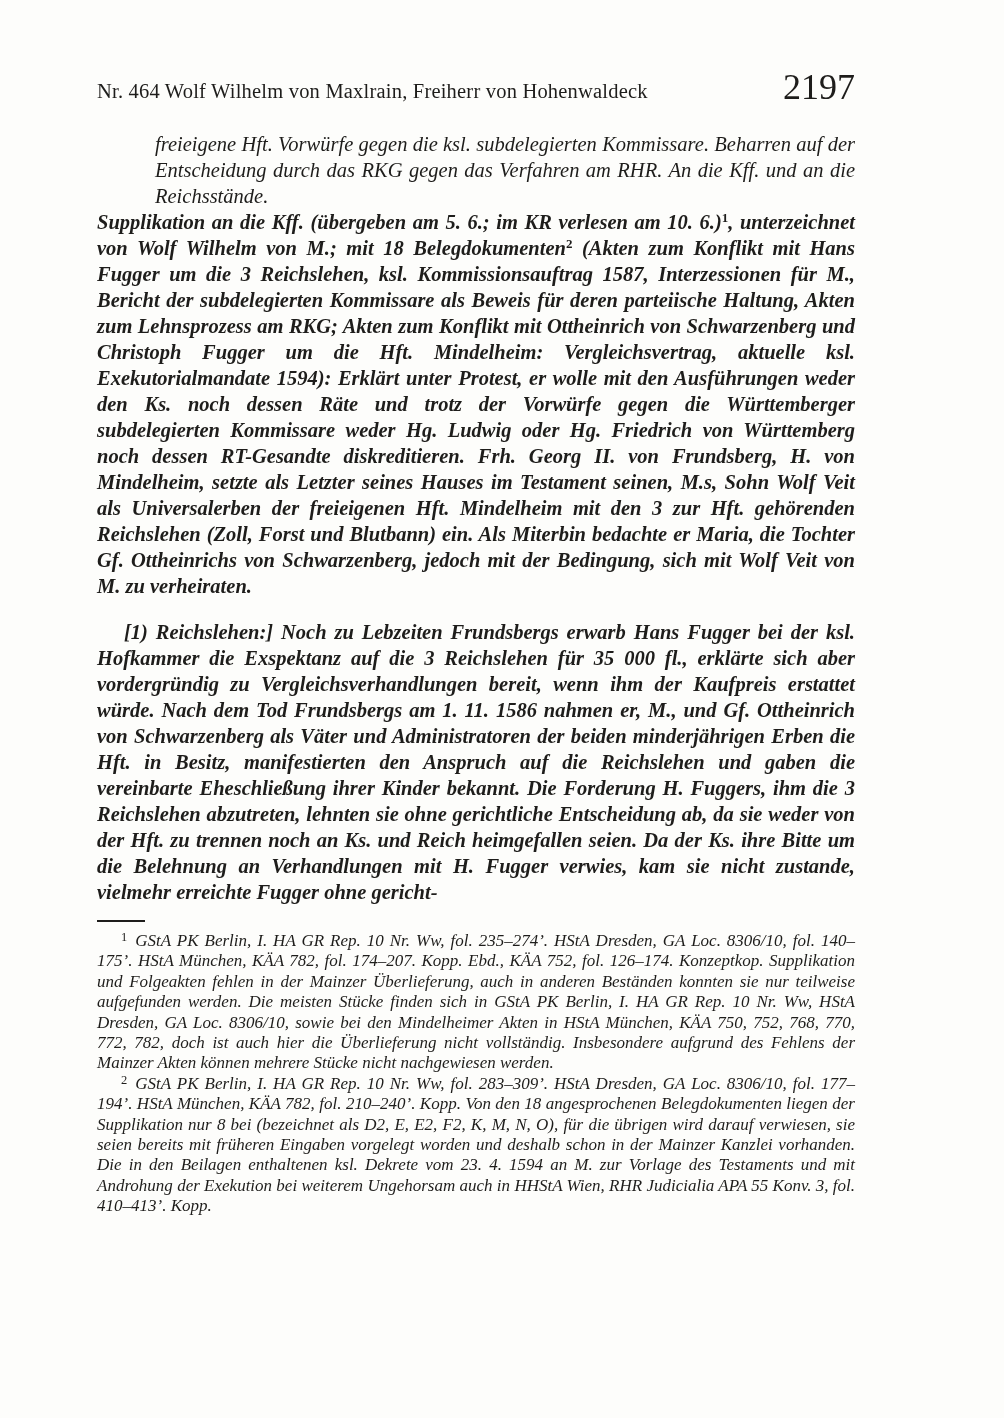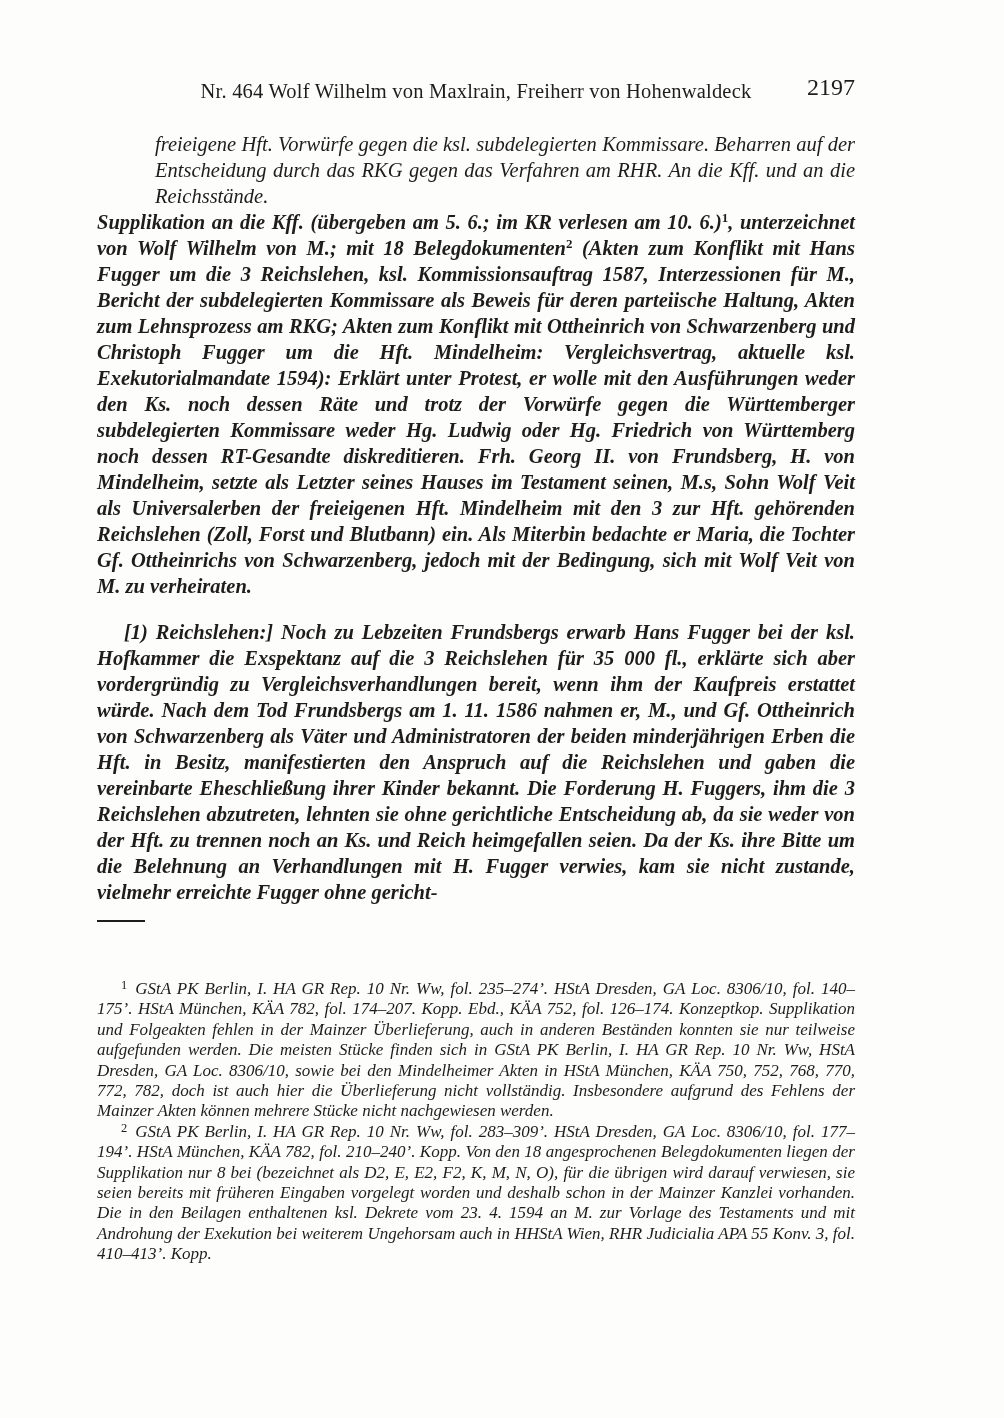--- a/index.html
+++ b/index.html
@@ -22,32 +22,32 @@
   }
   
   .page-header {
     position: absolute;
     top: 79px;
     left: 0;
     width: 100%;
     height: 28px;
   }
   .running-head {
-    text-align: center;
+    text-align: left;
     font-size: 20.5px;
     line-height: 24px;
     font-style: normal;
     letter-spacing: 0.2px;
     white-space: nowrap;
   }
   .page-number {
     position: absolute;
     right: 0;
     top: -7px;
-    font-size: 24px;
+    font-size: 36px;
     line-height: 30px;
     font-style: normal;
   }
   
   .summary {
     position: absolute;
     top: 116px;
     left: 58px;
     width: 700px;
     font-style: italic;
@@ -88,21 +88,20 @@
   }
   .footnotes {
     position: absolute;
     top: 931px;
     left: 0;
     width: 758px;
     font-style: italic;
     font-size: 17px;
     line-height: 20.4px;
     text-align: justify;
-    margin-top: 48px;
   }
   .footnotes p.fn { margin: 0; text-indent: 24px; }
   sup.fnmark {
     font-style: normal;
     font-size: 12.5px;
     line-height: 0;
     vertical-align: 5px;
     margin-right: 8px;
   }
 </style>

